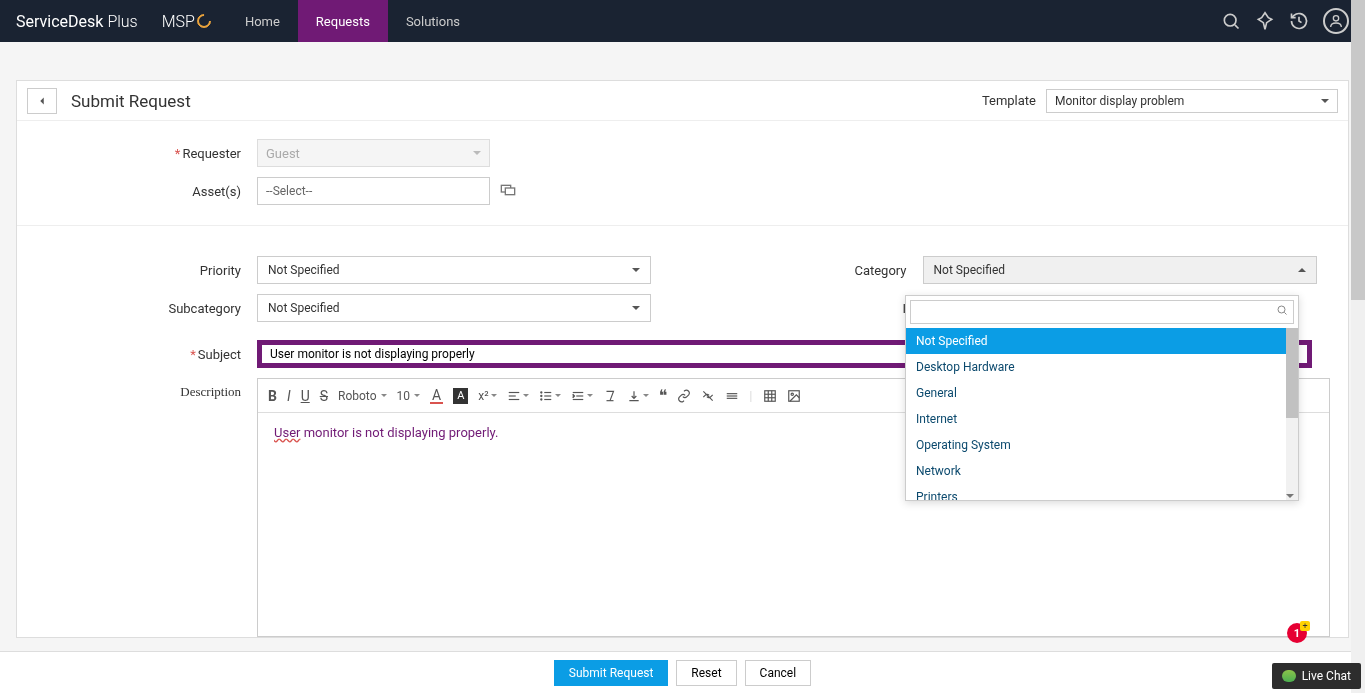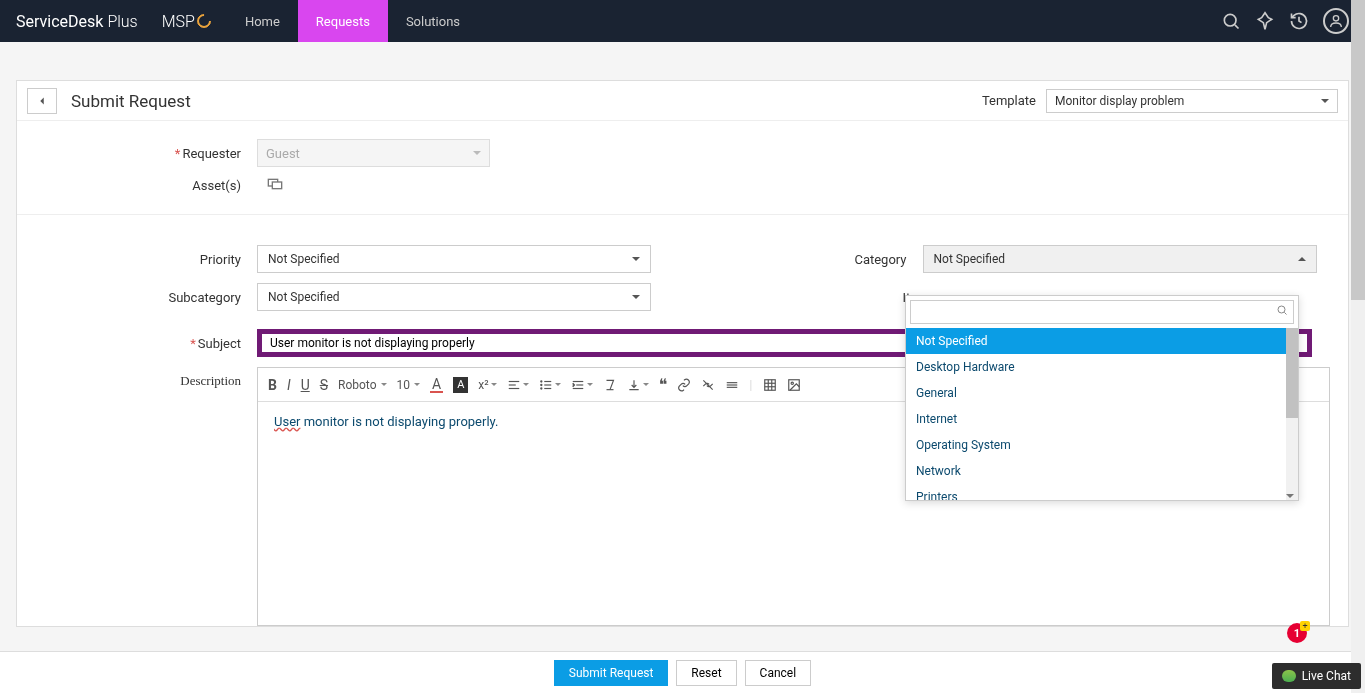--- a/index.html
+++ b/index.html
@@ -5,21 +5,21 @@
 * { box-sizing: border-box; margin: 0; padding: 0; font-family: -apple-system, BlinkMacSystemFont, "Segoe UI", Roboto, sans-serif; }
 body { background: #f5f5f5; font-size: 13px; color: #333; width: 1365px; height: 693px; overflow: hidden; position: relative; }
 
 
 .navbar { height: 42px; background: #1a2332; display: flex; align-items: center; padding: 0 16px; justify-content: space-between; }
 .navbar-left { display: flex; align-items: center; gap: 0; }
 .logo { color: #fff; font-size: 16px; font-weight: 400; margin-right: 16px; display: flex; align-items: center; }
 .logo-msp { font-weight: 300; margin-left: 20px; }
 .logo-icon { width: 14px; height: 14px; border: 2px solid #e8a23c; border-radius: 50%; display: inline-block; margin-left: 2px; border-top-color: transparent; transform: rotate(45deg); }
 .nav-item { color: #ccc; padding: 0 18px; height: 42px; display: flex; align-items: center; cursor: pointer; font-size: 13px; }
-.nav-item.active { background: #d946ef; color: #fff; }
+.nav-item.active { background: #701a75; color: #fff; }
 .navbar-right { display: flex; align-items: center; gap: 14px; }
 .nav-icon { width: 20px; height: 20px; color: #ccc; cursor: pointer; display: flex; align-items: center; justify-content: center; }
 .nav-icon svg { width: 20px; height: 20px; }
 .nav-avatar { width: 26px; height: 26px; border: 2px solid #ccc; border-radius: 50%; display: flex; align-items: center; justify-content: center; }
 .nav-avatar svg { width: 16px; height: 16px; color: #ccc; }
 
 
 .panel { margin: 38px 16px 0 16px; background: #fff; border: 1px solid #ddd; }
 .panel-header { height: 40px; display: flex; align-items: center; justify-content: space-between; padding: 0 10px; border-bottom: 1px solid #eee; }
 .panel-header-left { display: flex; align-items: center; gap: 14px; }
@@ -51,21 +51,21 @@
 .subject-input { width: calc(100% - 240px - 18px); height: 28px; border: 5px solid #701a75; padding: 0 8px; font-size: 12px; }
 .subject-row { display: flex; align-items: center; padding-right: 18px; margin-top: 18px;}
 .desc-row { display: flex; align-items: flex-start; padding-right: 18px; margin-top: 10px; }
 .editor-wrap { flex: 1; border: 1px solid #ccc; min-width: 0; }
 .editor-toolbar { height: 34px; border-bottom: 1px solid #ddd; display: flex; align-items: center; padding: 0 10px; gap: 10px; color: #555; }
 .tb-btn { display: flex; align-items: center; justify-content: center; cursor: pointer; font-size: 14px; color: #555; }
 .tb-font { font-size: 12px; }
 .tb-a-underline { border-bottom: 2px solid #d9534f; padding: 0 2px; line-height: 14px; }
 .tb-a-bg { background: #333; color: #fff; padding: 0 4px; line-height: 16px; font-size: 11px; }
 .tb-caret { border-top: 3px solid #888; border-left: 3px solid transparent; border-right: 3px solid transparent; margin-left: 2px; }
-.editor-body { min-height: 223px; padding: 12px 16px; font-size: 13px; color: #0c4a6e; width:100%; border:none; outline:none; resize:none; }
+.editor-body { min-height: 223px; padding: 12px 16px; font-size: 13px; color: #701a75; width:100%; border:none; outline:none; resize:none; }
 .spell-err { text-decoration: underline wavy #d9534f; }
 
 
 .dropdown-popup { position: absolute; top: 295px; left: 905px; width: 394px; background: #fff; border: 1px solid #ccc; box-shadow: 0 2px 8px rgba(0,0,0,0.15); z-index: 10; }
 .dd-search { position: relative; padding: 4px; }
 .dd-search input { width: 100%; height: 24px; border: 1px solid #ccc; padding: 0 26px 0 6px; font-size: 12px; }
 .dd-search .s-icon { position: absolute; right: 10px; top: 8px; color: #888; }
 .dd-list { max-height: 172px; overflow-y: auto; position: relative; }
 .dd-item { padding: 6px 10px; font-size: 12px; cursor: pointer; color: #0c4a6e; }
 .dd-item.selected { background: #0b9de5; color: #fff; }
@@ -152,20 +152,23 @@
   <div class="form-top">
     <div class="form-row">
       <div class="form-label"><span class="req">*</span><span>Requester</span></div>
       <div class="requester-box">
         <span>Guest</span>
         <span class="caret"></span>
       </div>
     </div>
     <div class="form-row" style="margin-bottom:0;">
       <div class="form-label">Asset(s)</div>
+      <div class="asset-box">
+        <span style="color:#666;">--Select--</span>
+      </div>
       <span class="asset-icon">
         <svg width="16" height="14" viewBox="0 0 24 20" fill="none" stroke="#777" stroke-width="2">
             <rect x="2" y="3" width="14" height="10"></rect>
             <rect x="8" y="7" width="14" height="10" fill="#fff"></rect>
           </svg>
       </span>
     </div>
   </div>
 
   <div class="form-main">

